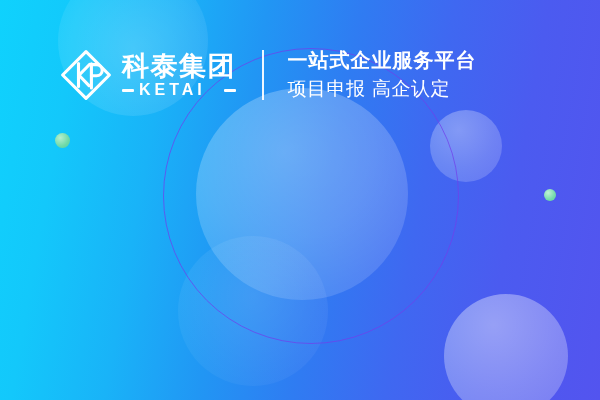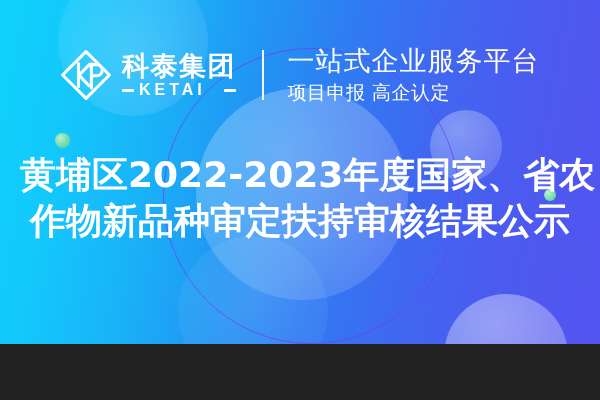--- a/index.html
+++ b/index.html
@@ -6,21 +6,21 @@
   html, body {
     margin: 0;
     padding: 0;
     background: #222;
   }
   * { box-sizing: border-box; }
 
   .banner {
     position: relative;
     width: 600px;
-    height: 344px;
+    height: 400px;
     overflow: hidden;
     font-family: "Liberation Sans", "DejaVu Sans", sans-serif;
     background: linear-gradient(100deg,
         #0fd2fd 0%,
         #13c8fb 12%,
         #19b3f8 26%,
         #2196f4 40%,
         #2f7cf2 54%,
         #3f68f1 68%,
         #4b5bf0 82%,
@@ -160,22 +160,22 @@
   }
 
   .tagline {
     margin-left: 24px;
     display: flex;
     flex-direction: column;
     justify-content: center;
   }
   .tag-main {
     color: #ffffff;
-    font-size: 27px;
-    font-weight: 400;
+    font-size: 20px;
+    font-weight: 700;
     letter-spacing: 1px;
     line-height: 1.15;
     white-space: nowrap;
     font-family: "DejaVu Sans", "Liberation Sans", sans-serif;
   }
   .tag-sub {
     color: #ffffff;
     font-size: 19px;
     font-weight: 400;
     letter-spacing: 0.5px;
@@ -251,18 +251,14 @@
 
     <div class="divider"></div>
 
     <div class="tagline">
       <span class="tag-main">一站式企业服务平台</span>
       <span class="tag-sub">项目申报 高企认定</span>
     </div>
 
   </div>
 
-  <div class="title">
-    <div class="title-line">黄埔区2022-2023年度国家、省农</div>
-    <div class="title-line">作物新品种审定扶持审核结果公示</div>
-  </div>
 
 </div>
 
 </body></html>

